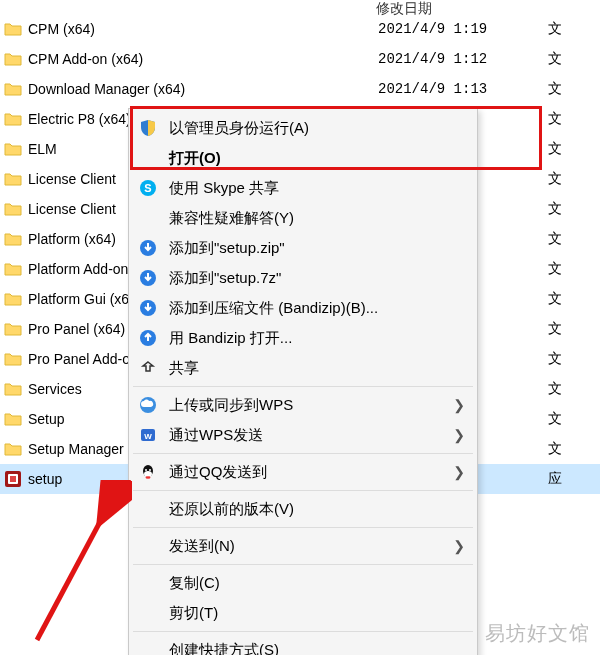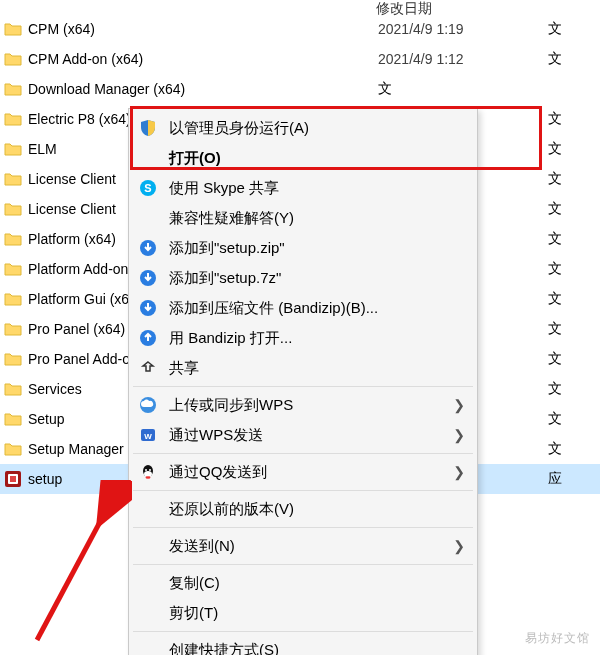--- a/index.html
+++ b/index.html
@@ -22,21 +22,21 @@
 
   .file-list { position: absolute; top: 14px; left: 0; right: 0; }
   .file-row {
     display: flex; align-items: center;
     height: 30px; padding-left: 4px;
   }
   .file-row.selected { background: #cce8ff; }
   .ico { width: 18px; height: 18px; margin-right: 6px; flex: 0 0 18px; }
   .ico-folder { fill: #ffd86b; stroke: #e0b838; }
   .fname { flex: 0 0 350px; white-space: nowrap; overflow: hidden; }
-  .fdate { flex: 0 0 170px; color: #404040; }
+  .fdate { flex: 0 0 170px; color: #000000; font-family: Liberation Mono, monospace; }
   .ftype { flex: 0 0 60px; }
 
   .context-menu {
     position: absolute;
     left: 128px; top: 108px;
     width: 350px;
     background: #f5f5f5;
     border: 1px solid #c9c9c9;
     box-shadow: 3px 3px 6px rgba(0,0,0,0.15);
     padding: 4px 2px;
@@ -64,21 +64,21 @@
 
   .arrow-annot {
     position: absolute;
     left: 22px; top: 480px;
     z-index: 20; pointer-events: none;
   }
 
   .watermark {
     position: absolute;
     right: 10px; bottom: 8px;
-    font-size: 12px; color: #bcbcbc;
+    font-size: 20px; color: #bcbcbc;
     letter-spacing: 1px;
     pointer-events: none;
     margin-top: 24px;
   }
 </style>
 </head>
 <body>
 
 <div class="header-row">
   <div class="col-name"></div>
@@ -110,20 +110,21 @@
     <span class="ftype">文</span>
   </div>
 
   <div class="file-row">
     <span class="ico">
       <svg viewBox="0 0 18 18">
           <path class="ico-folder" d="M1 4h5l2 2h9v9H1z"></path>
         </svg>
     </span>
     <span class="fname">Download Manager (x64)</span>
+    <span class="fdate">2021/4/9 1:13</span>
     <span class="ftype">文</span>
   </div>
 
   <div class="file-row">
     <span class="ico">
       <svg viewBox="0 0 18 18">
           <path class="ico-folder" d="M1 4h5l2 2h9v9H1z"></path>
         </svg>
     </span>
     <span class="fname">Electric P8 (x64)</span>

